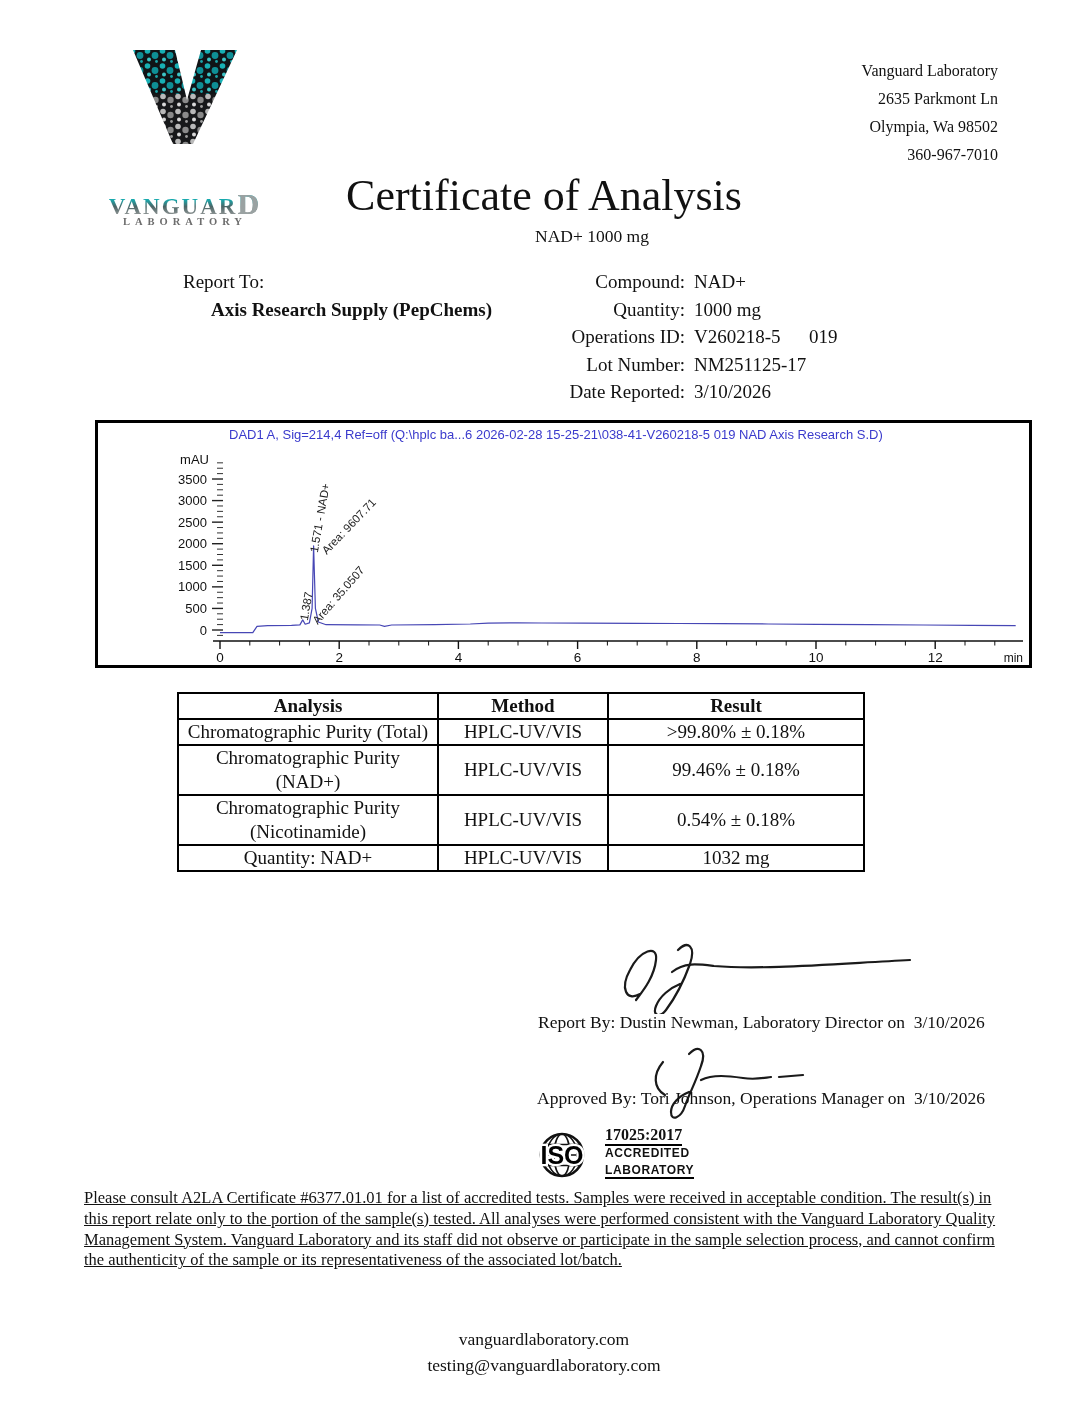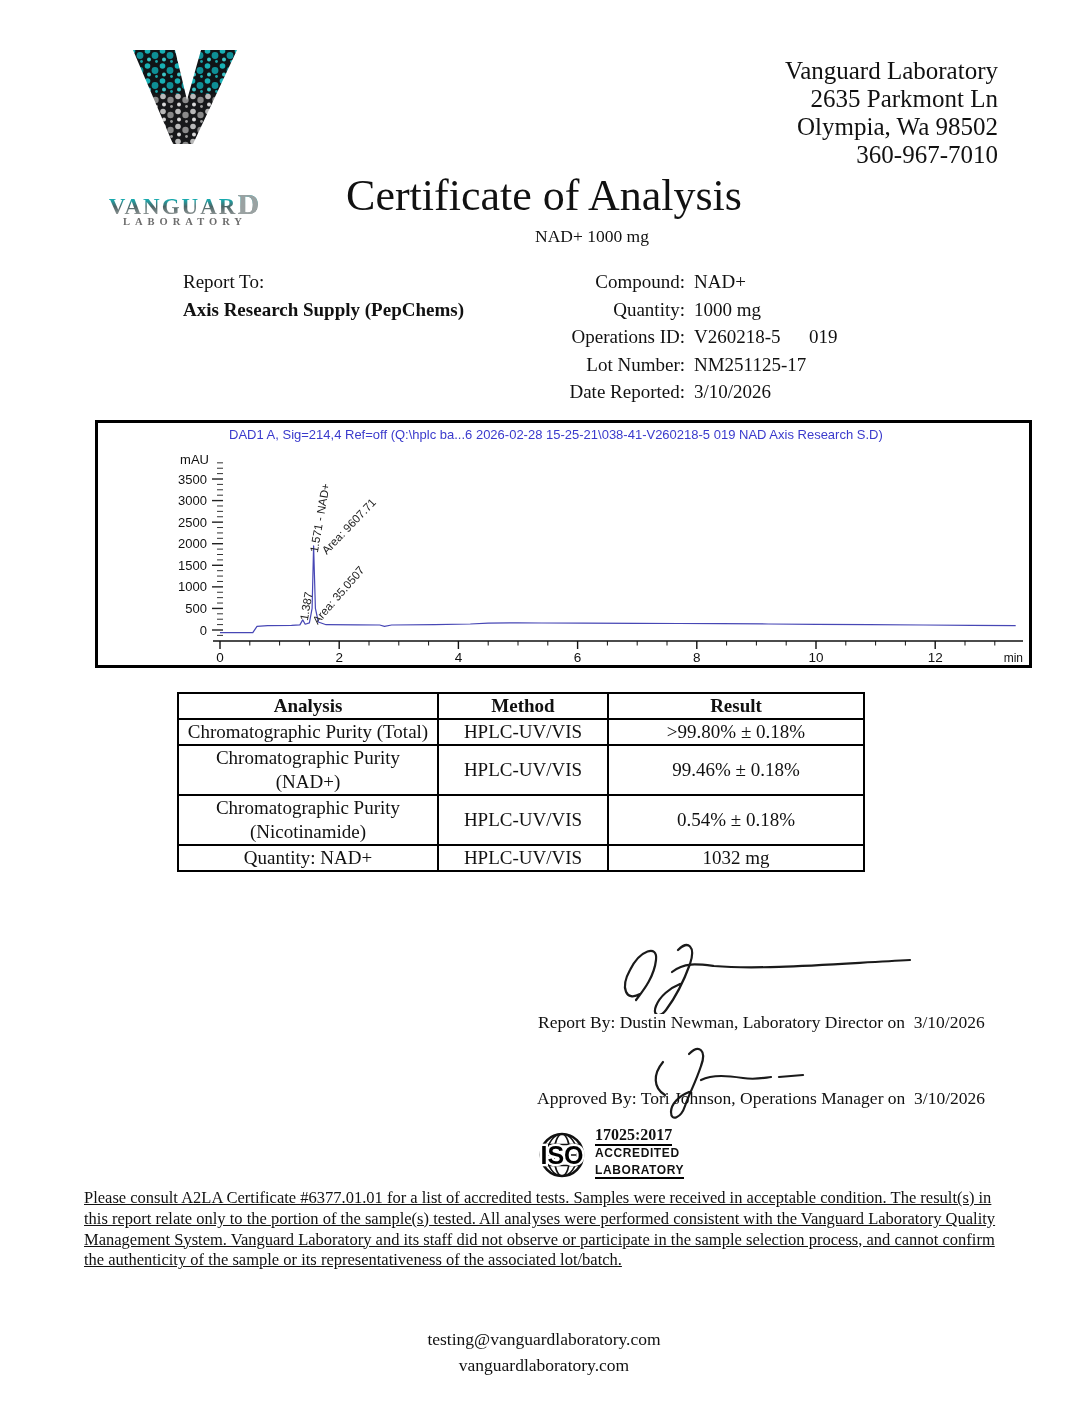--- a/index.html
+++ b/index.html
@@ -11,29 +11,29 @@
   .logo-v-svg{display:block;margin:0 auto;}
   .logo-name{font-weight:bold;font-size:23px;letter-spacing:2px;line-height:20px;
     color:#4e7d7f;
     background:linear-gradient(#17a9ad 25%,#4c6566 55%,#8f9494 90%);
     -webkit-background-clip:text;background-clip:text;margin-top:48px;-webkit-text-fill-color:transparent;}
   .logo-d{font-size:30px;font-weight:bold;color:#9aa2a2;
     background:none;-webkit-text-fill-color:#9aa2a2;}
   .logo-sub{font-size:10.5px;letter-spacing:5px;color:#6d6d6d;margin-top:-1px;font-weight:600;}
 
   
-  .address{position:absolute;top:57px;right:90px;text-align:right;font-size:25px;line-height:28px;}
+  .address{position:absolute;top:57px;right:90px;text-align:right;font-size:16px;line-height:28px;}
 
   
   .doc-title{position:absolute;top:170px;left:0;width:100%;text-align:center;font-size:44px;}
   .doc-subtitle{position:absolute;top:226px;left:16px;width:100%;text-align:center;font-size:17.5px;padding-left:32px;}
 
   
   .report-block{position:absolute;left:183px;top:268px;font-size:19px;line-height:28px;}
-  .report-client{font-weight:bold;}
+  .report-client{font-weight:bold;margin-left:28px;}
   .info-block{position:absolute;left:440px;top:268px;font-size:19px;}
   .info-row{display:flex;line-height:27.6px;}
   .info-label{width:245px;text-align:right;}
   .info-value{margin-left:9px;white-space:pre;}
 
   
   .chart-frame{position:absolute;left:95px;top:420px;width:884px;height:242px;border:3px solid #000;background:#fff;padding-left:47px;}
   #chrom-svg{display:block;}
 
   
@@ -47,21 +47,21 @@
   
   .sig-img{position:absolute;}
   .sig1{left:612px;top:936px;}
   .sig2{left:645px;top:1040px;}
   .sig-caption{position:absolute;font-size:17.5px;white-space:pre;}
   .sig-caption.r1{left:538px;top:1012px;}
   .sig-caption.r2{left:537px;top:1088px;}
 
   
   .iso{position:absolute;left:536px;top:1126px;display:flex;align-items:flex-end;}
-  .iso-text{margin-left:3px;}
+  .iso-text{margin-left:13px;}
   .iso-standard{display:inline-block;font-size:16px;font-weight:bold;
     border-bottom:2px solid #000;padding-bottom:0px;font-family:"Liberation Serif",serif;}
   .iso-line{font-size:12px;font-weight:bold;letter-spacing:0.6px;
     font-family:"Liberation Sans",sans-serif;line-height:14px;}
   .iso-line.u{display:inline-block;border-bottom:2px solid #000;}
 
   
   .disclaimer{position:absolute;left:84px;top:1188px;width:920px;text-align:left;
     font-size:16.5px;line-height:20.8px;text-decoration:underline;}
   .site-footer{position:absolute;left:0;top:1326px;width:100%;text-align:center;
@@ -302,17 +302,17 @@
     <div class="iso-text">
       <div><span class="iso-standard">17025:2017</span></div>
       <div class="iso-line">ACCREDITED</div>
       <div><span class="iso-line u">LABORATORY</span></div>
     </div>
   </div>
 
   <div class="disclaimer">Please consult A2LA Certificate #6377.01.01 for a list of accredited tests. Samples were received in acceptable condition. The result(s) in this report relate only to the portion of the sample(s) tested. All analyses were performed consistent with the Vanguard Laboratory Quality Management System. Vanguard Laboratory and its staff did not observe or participate in the sample selection process, and cannot confirm the authenticity of the sample or its representativeness of the associated lot/batch.</div>
 
   <div class="site-footer">
+    <div>vanguardlaboratory.com</div>
     <div>testing@vanguardlaboratory.com</div>
-    <div>vanguardlaboratory.com</div>
   </div>
 
 </div>
 
 </body></html>

